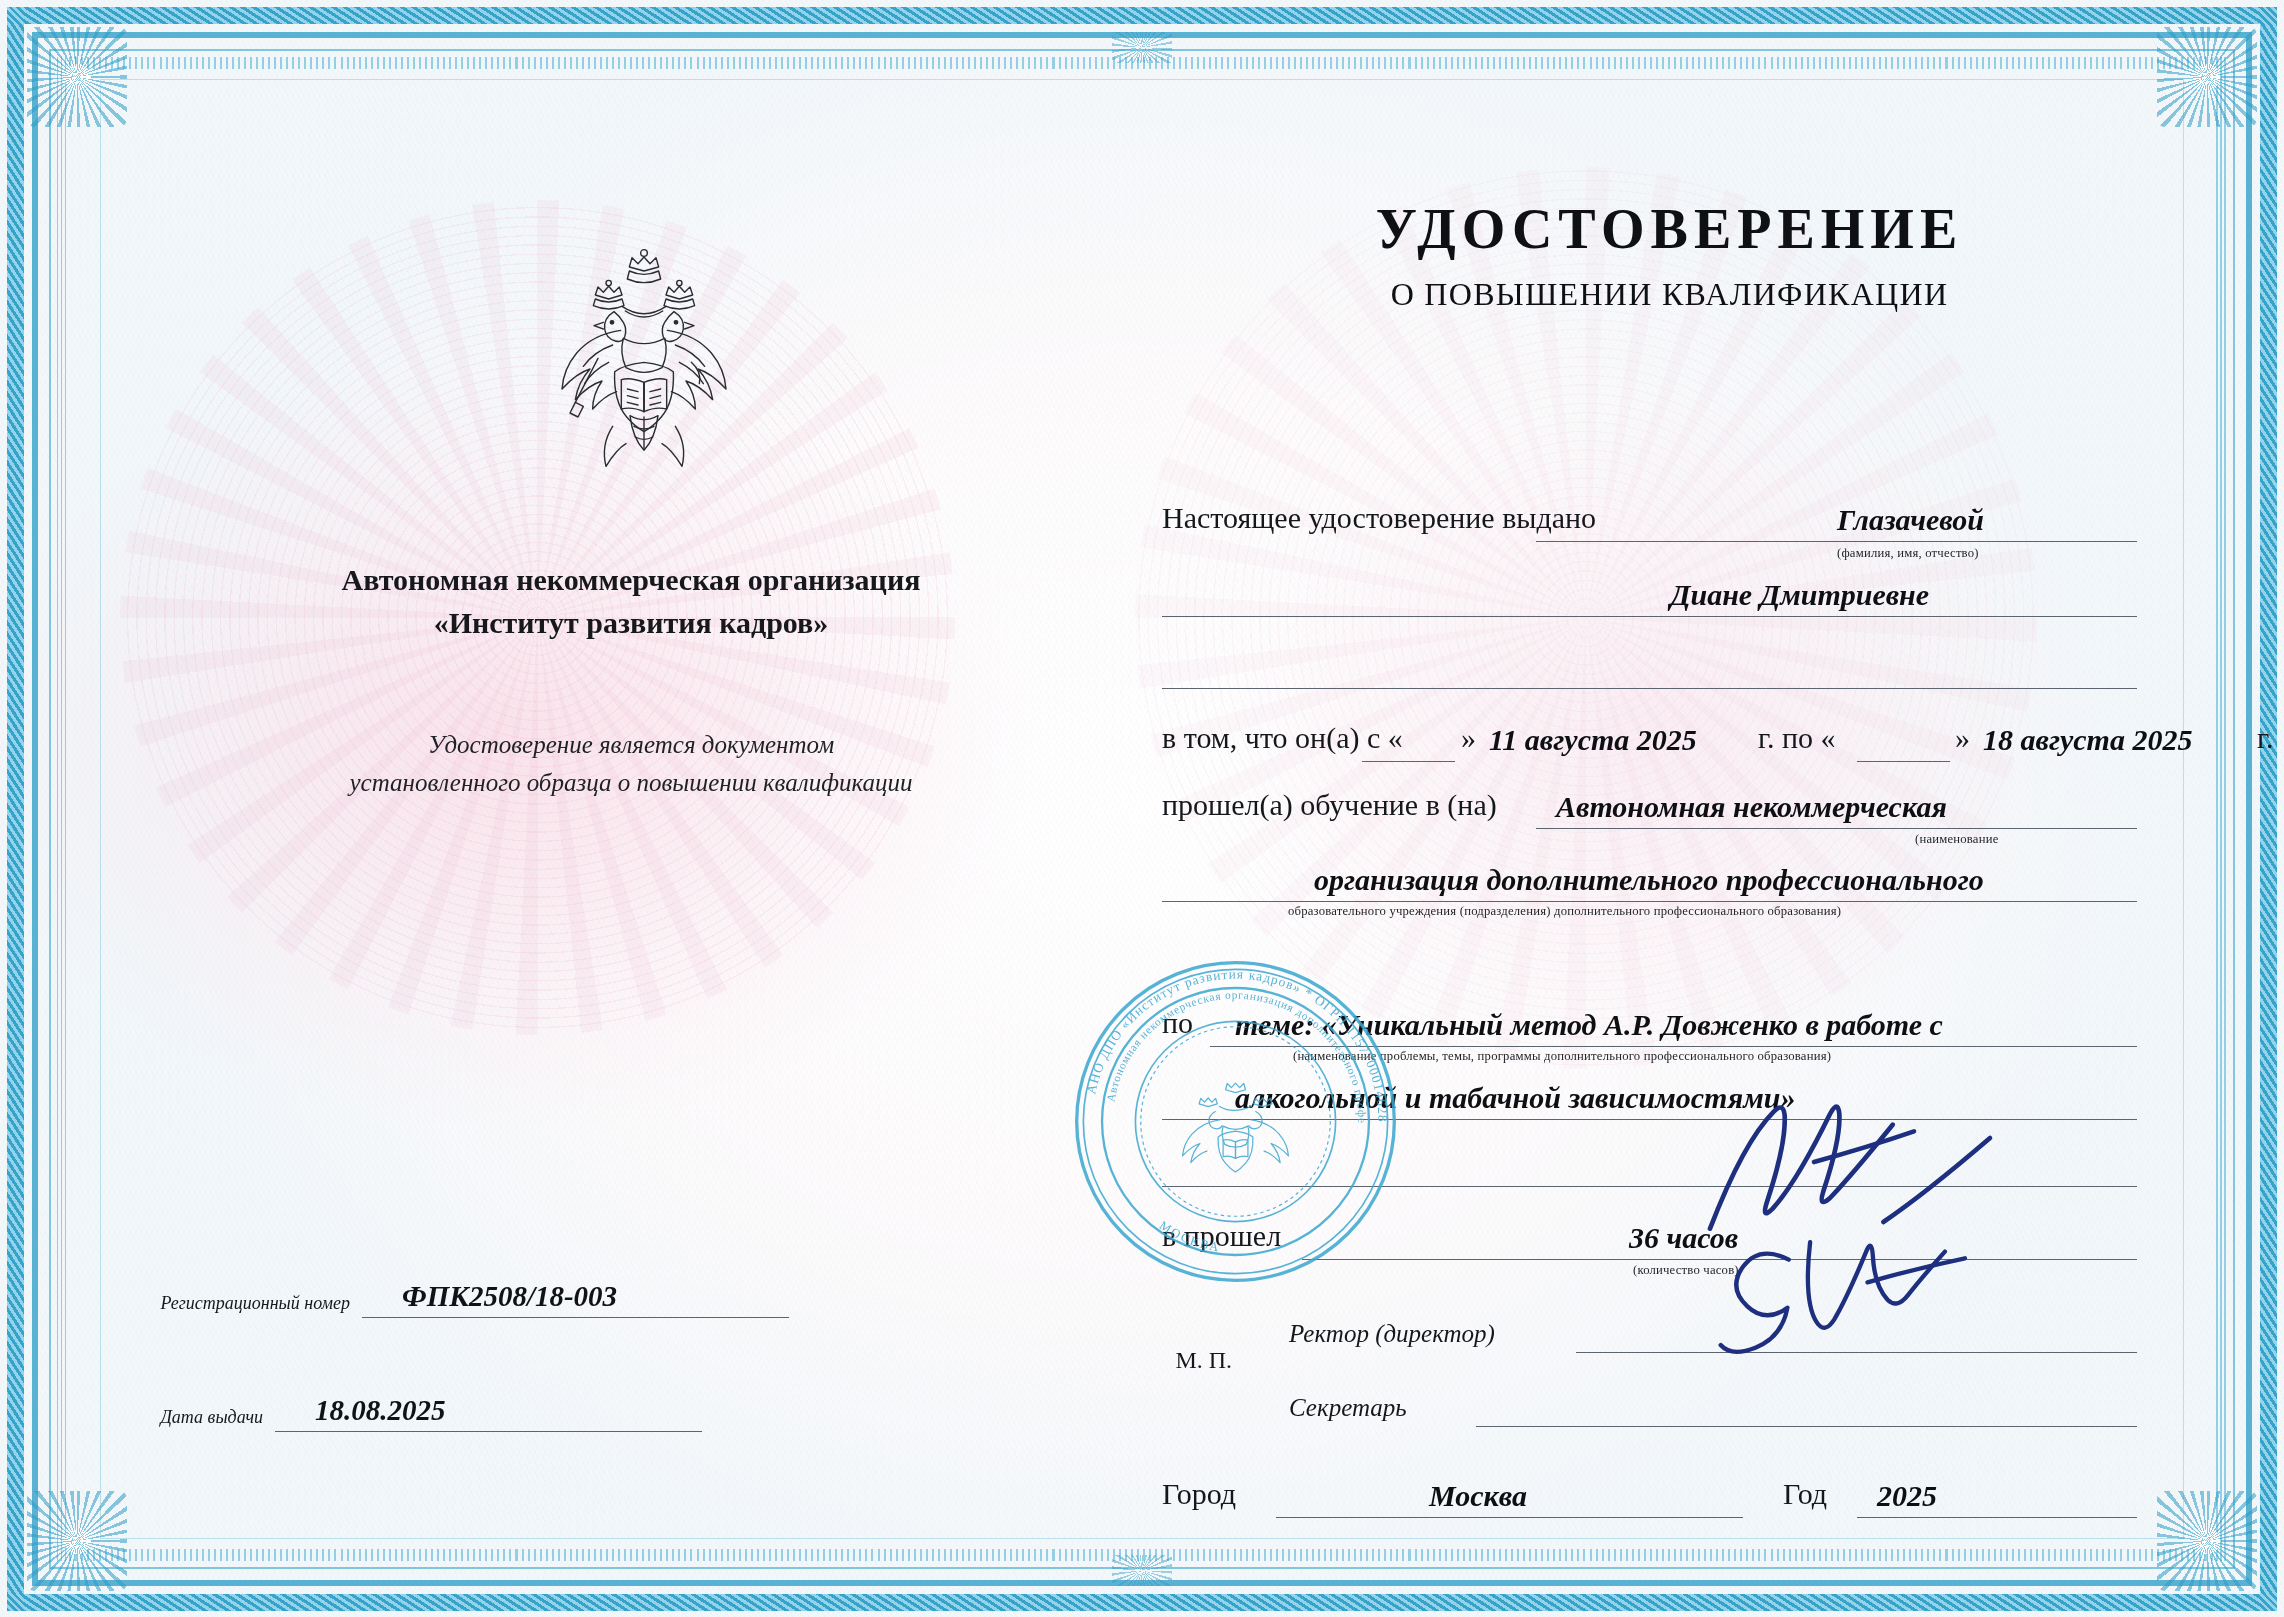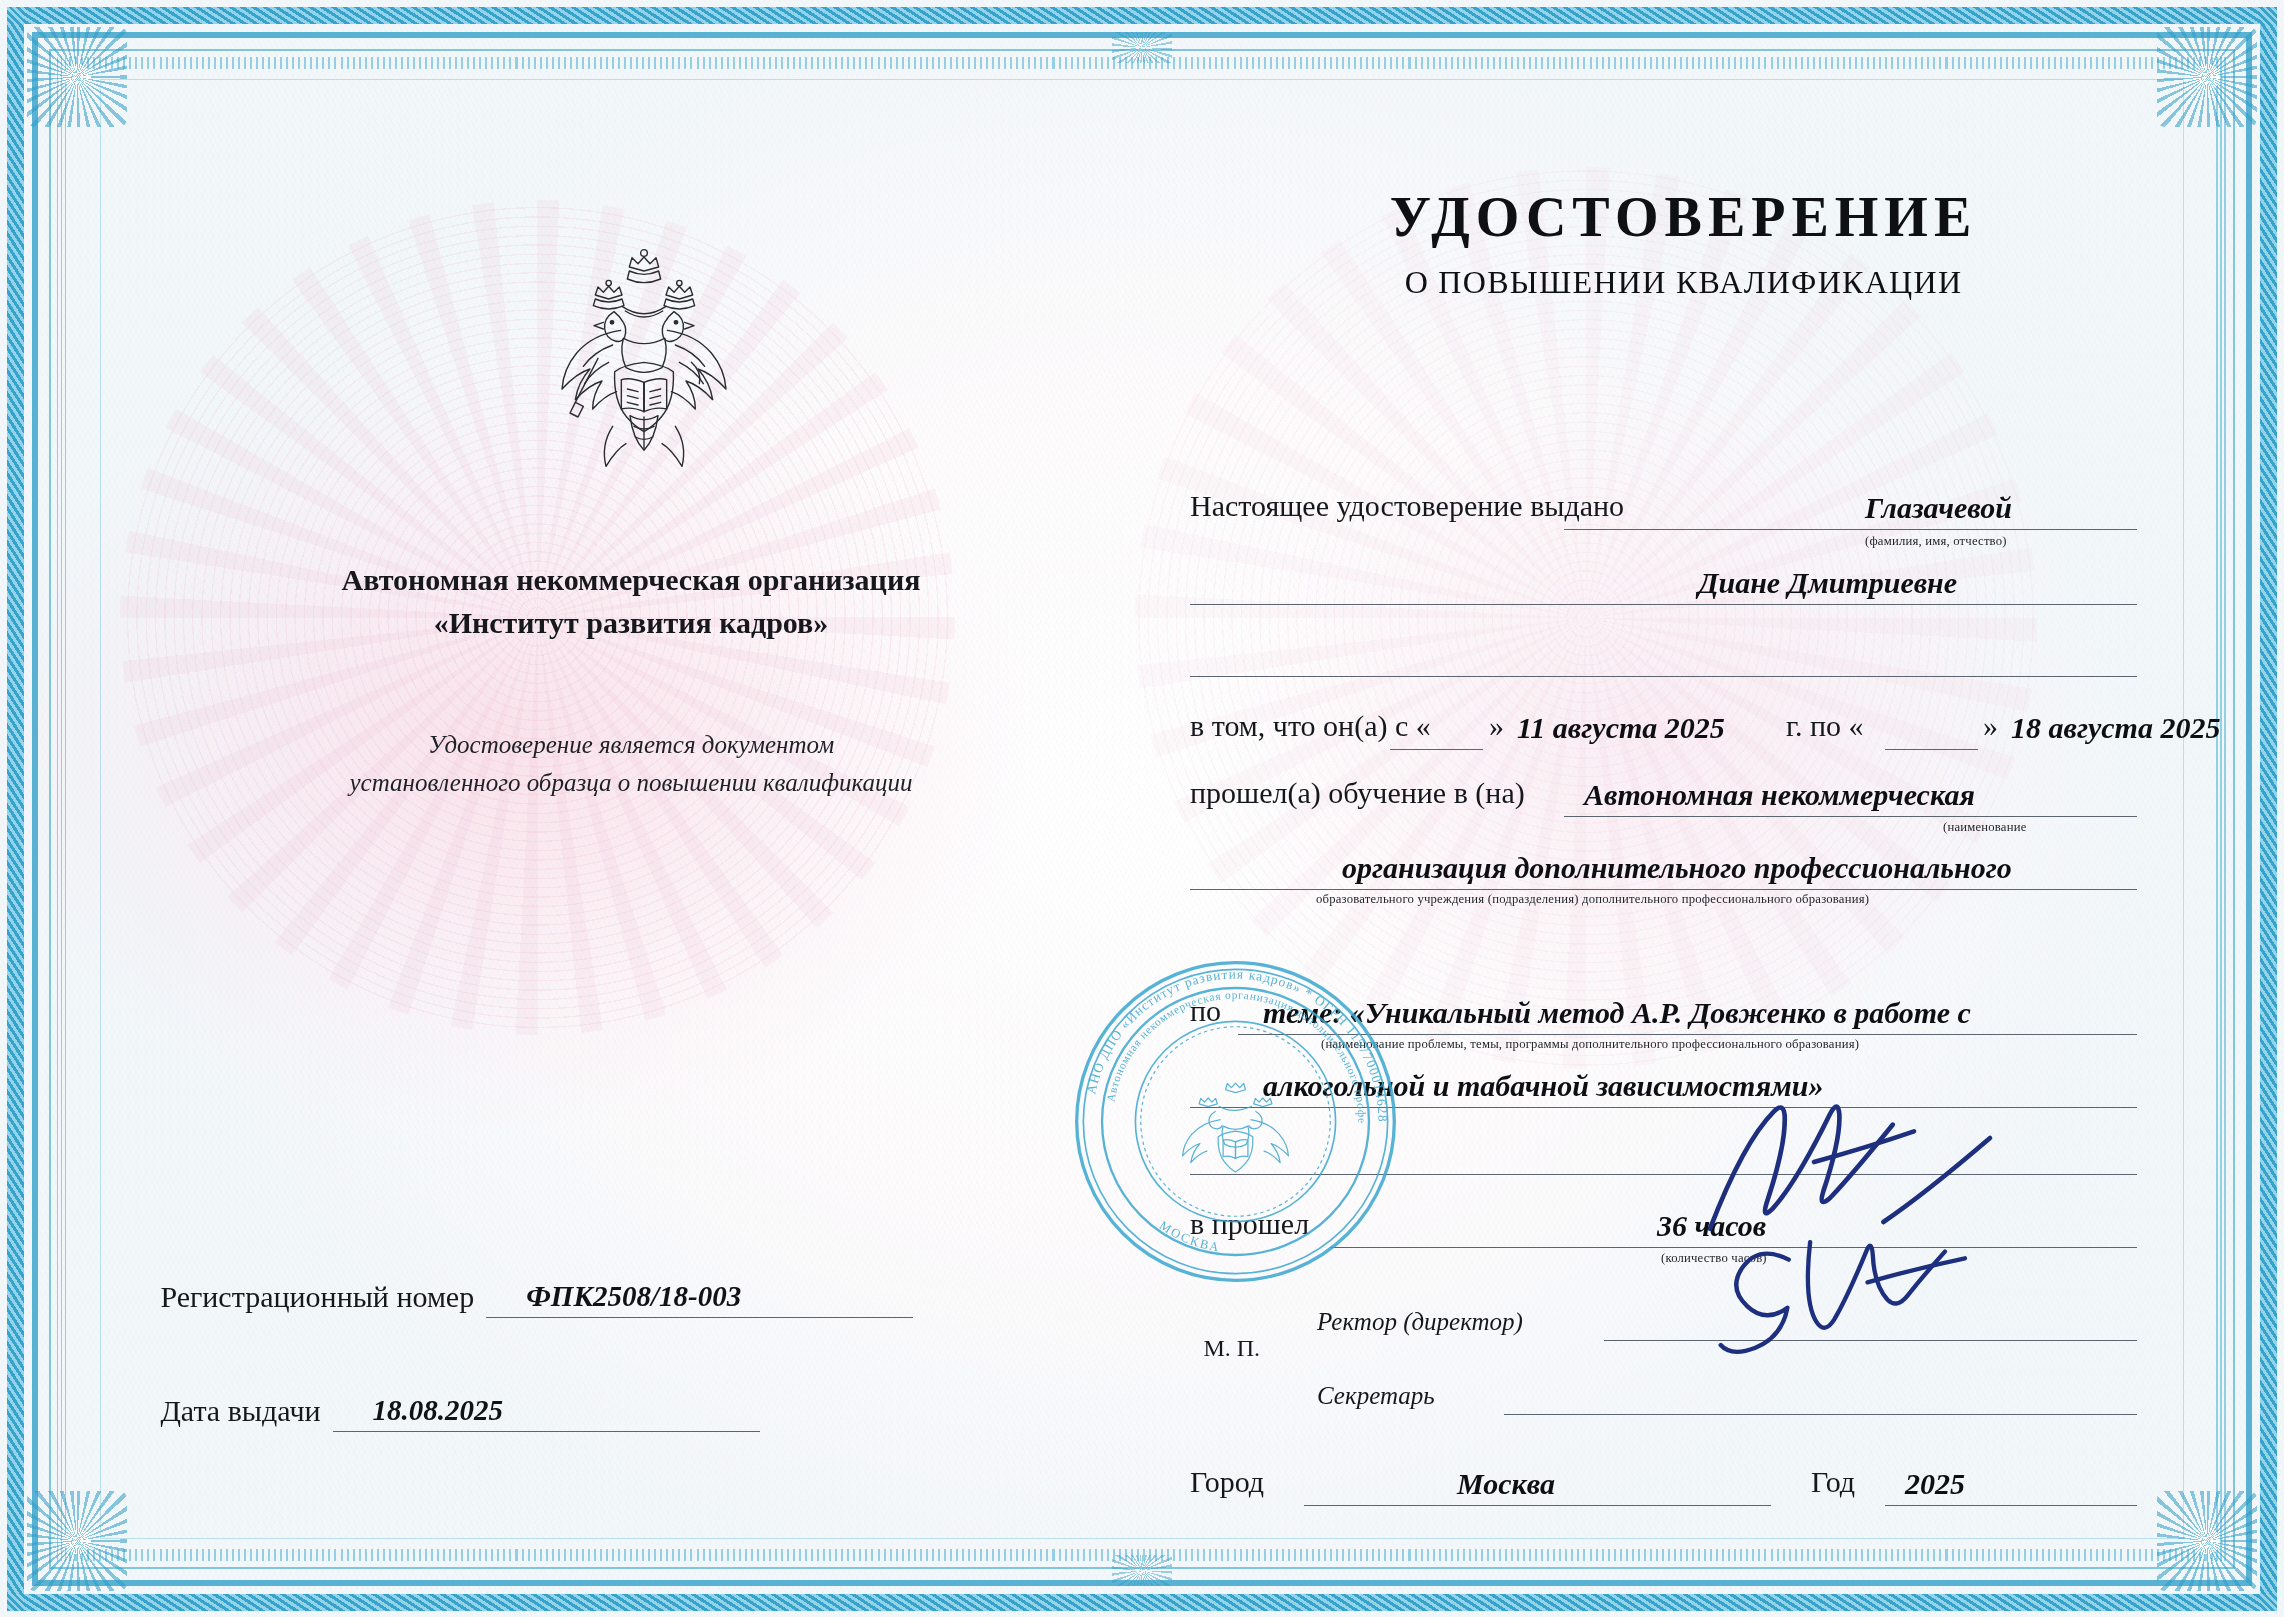--- a/index.html
+++ b/index.html
@@ -104,21 +104,21 @@
   .content {
     position: absolute;
     left: 107px; top: 85px; right: 107px; bottom: 85px;
   }
   .col-left {
     position: absolute;
     left: 40px; top: 0; width: 968px; height: 100%;
   }
   .col-right {
     position: absolute;
-    left: 1055px; top: 0; right: 0; height: 100%; margin-left: 28px;
+    left: 1055px; top: 12px; right: 0; height: 100%;
   }
 
   
   .emblem {
     position: absolute;
     left: 387px; top: 160px;
     width: 220px; height: 240px;
   }
   .emblem svg { width: 100%; height: 100%; display: block; }
 
@@ -148,21 +148,22 @@
     position: absolute;
     display: flex;
     align-items: flex-end;
     width: 928px;
     left: 13.4px;
   }
   .reg-row { top: 1195px; }
   .date-row { top: 1309px; }
   .field-label {
     font-family: "Liberation Serif", serif;
-    font-size: 30px;
+    font-style: italic;
+    font-size: 18px;
     color: #16181c;
     white-space: nowrap;
     padding-bottom: 4px;
     text-align: center;
   }
   .rule {
     flex: 1;
     border-bottom: 1.3px solid #5c6470;
     margin-left: 12px;
     position: relative;

